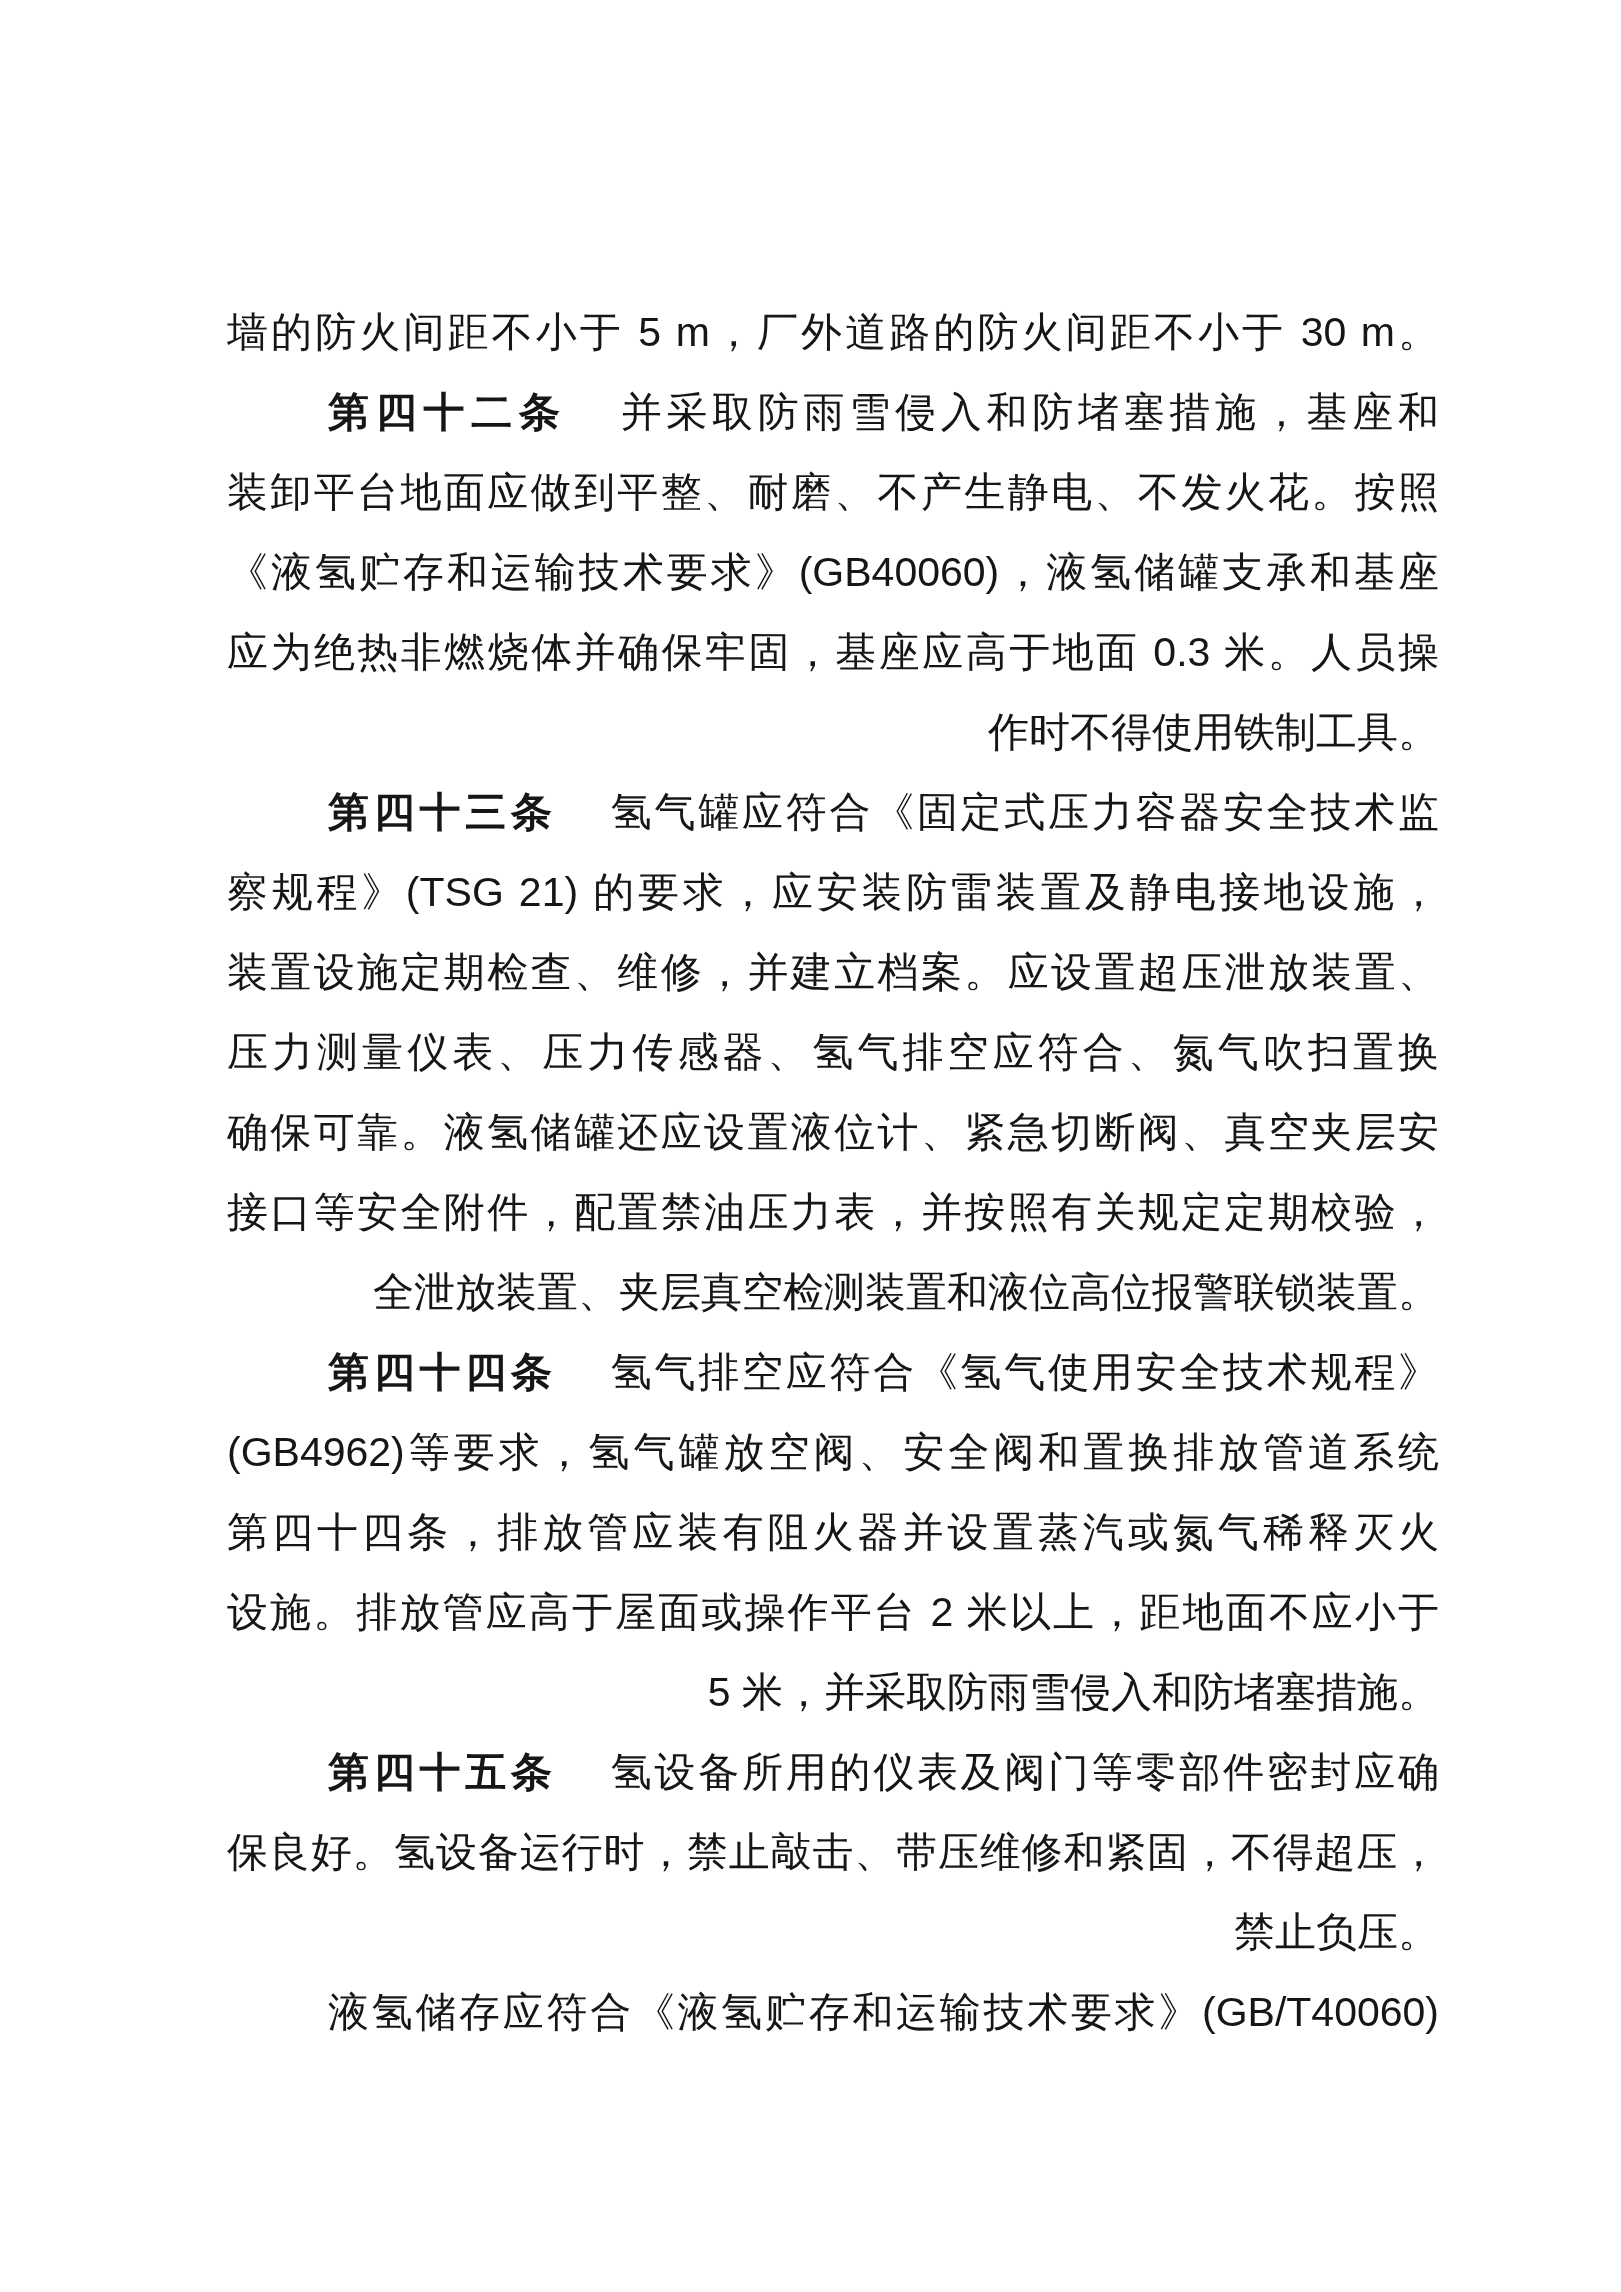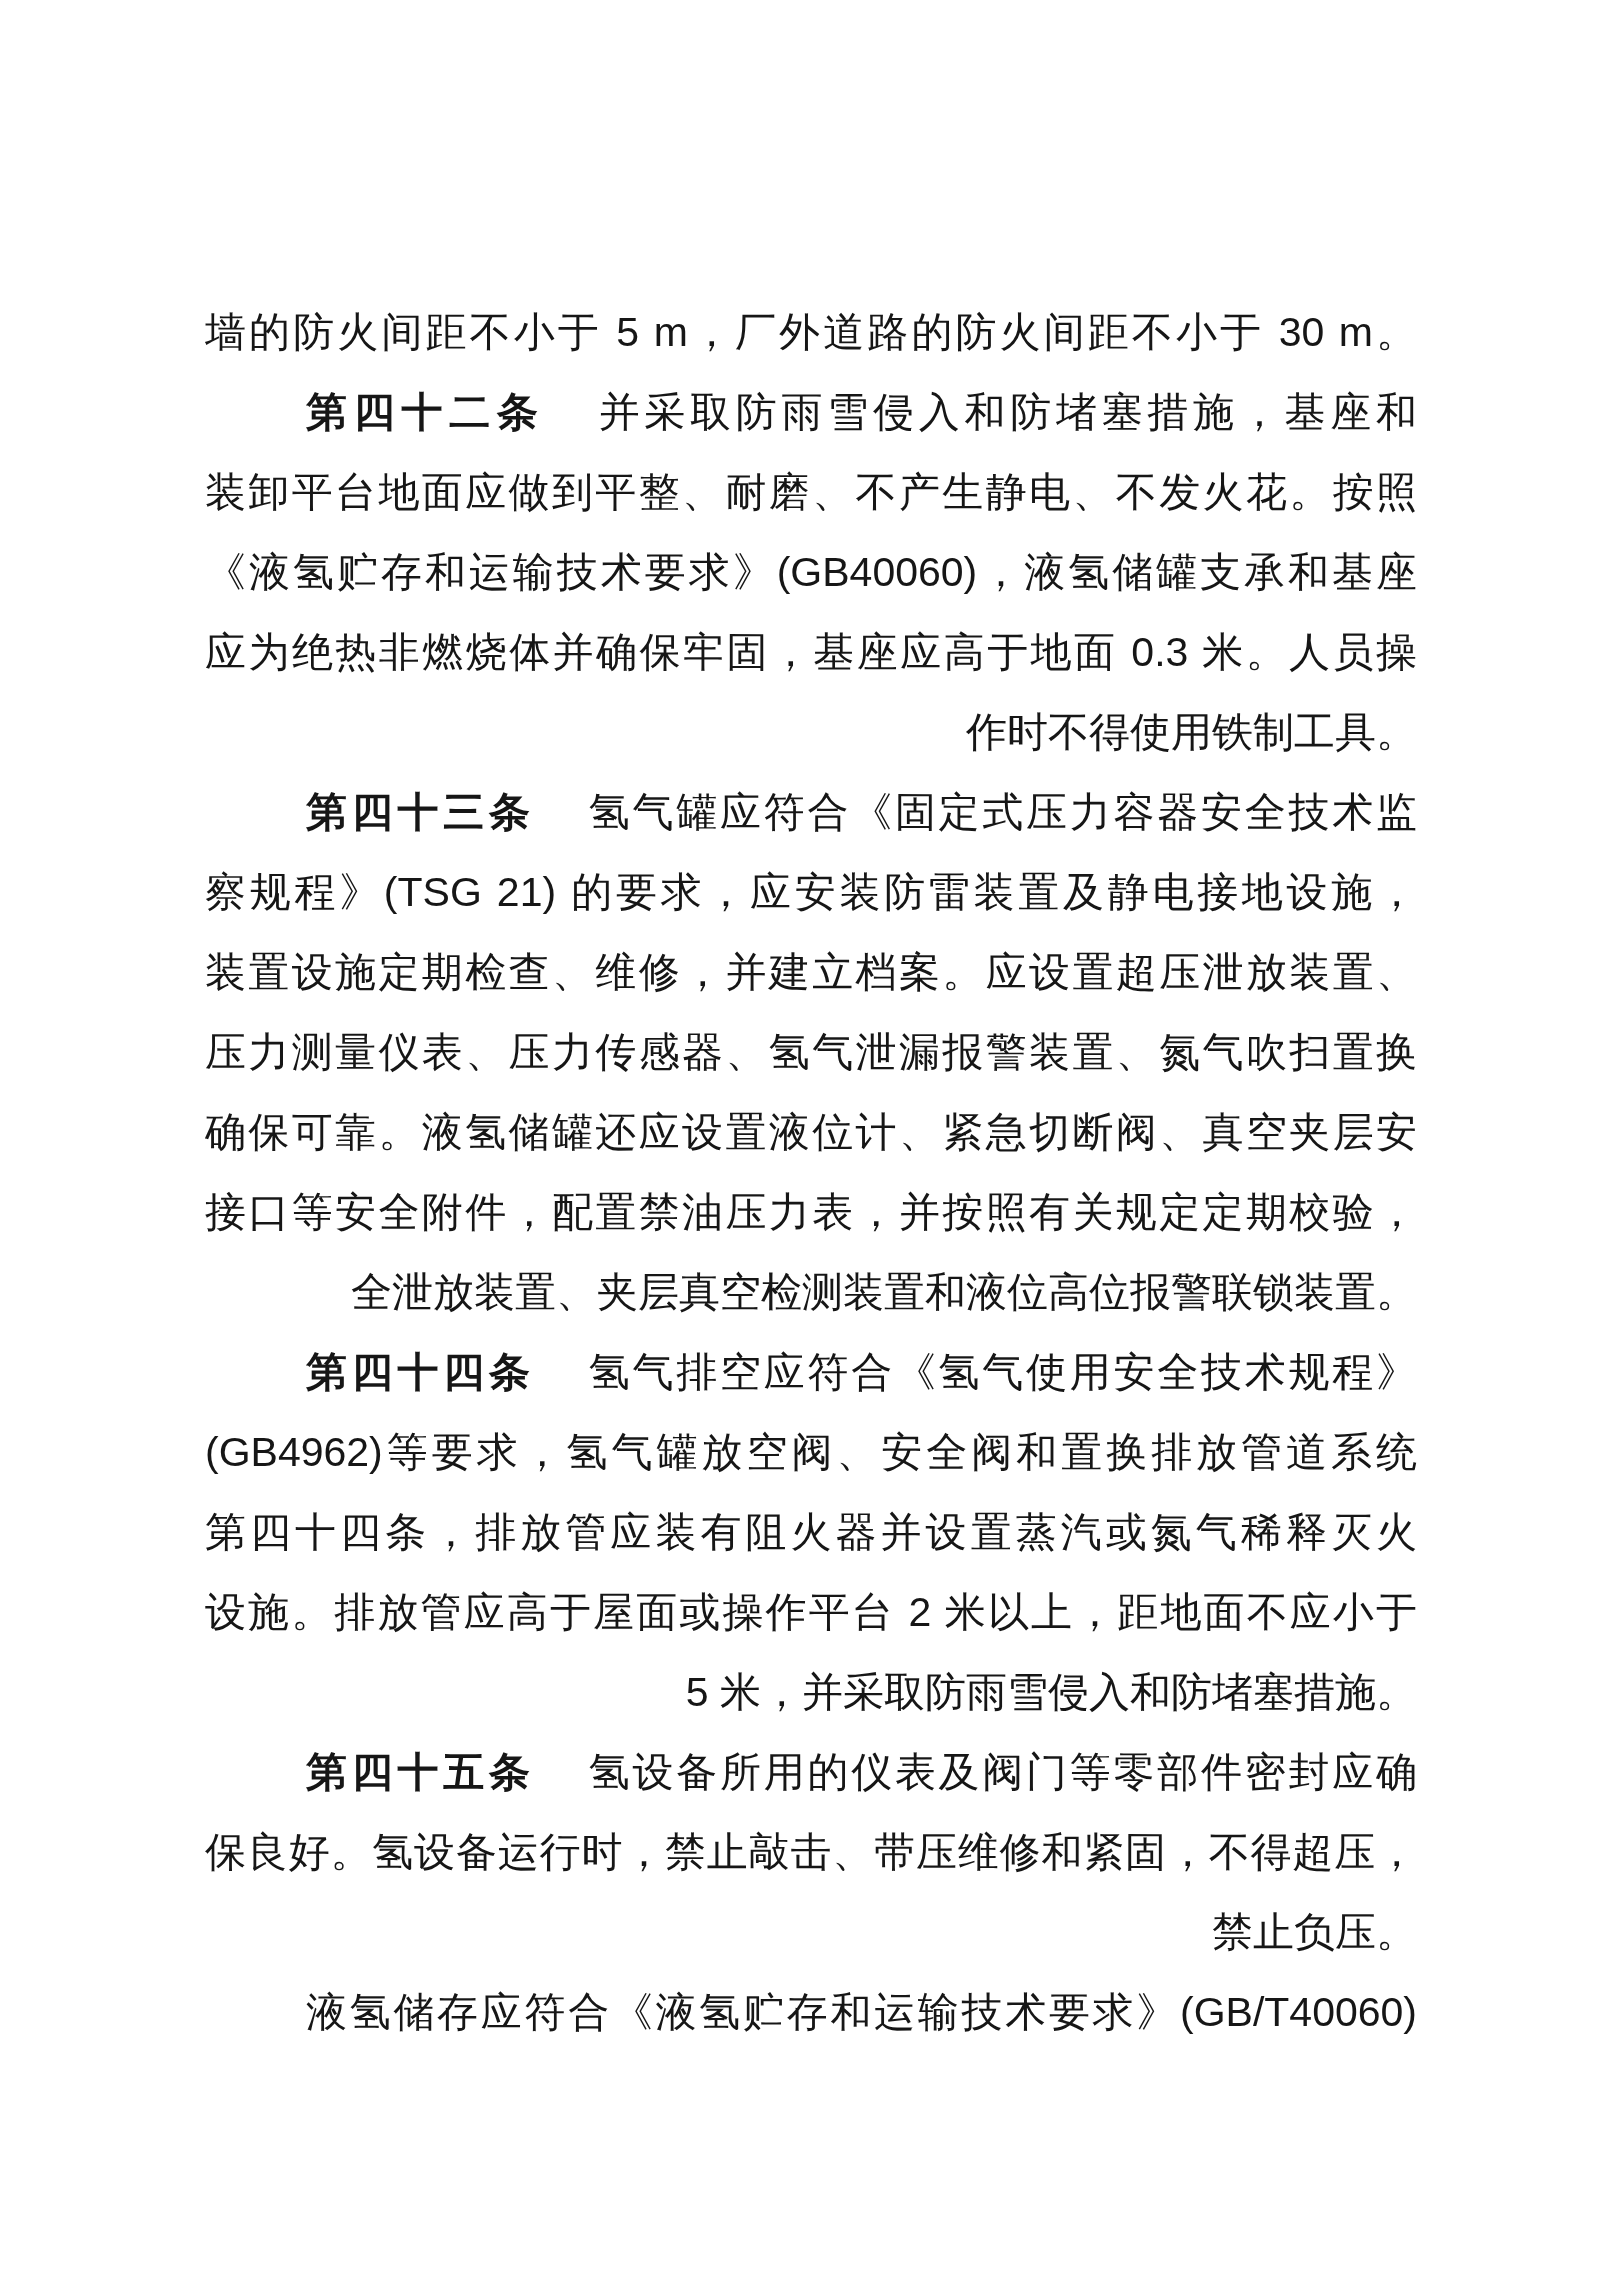--- a/index.html
+++ b/index.html
@@ -7,21 +7,21 @@
     position: relative;
     width: 1621px;
     height: 2293px;
     background: #ffffff;
     font-family: "Liberation Sans", sans-serif;
     color: #161616;
     overflow: hidden;
   }
   .text-block {
     position: absolute;
-    left: 205px;
+    left: 227px;
     top: 292px;
     width: 1212px;
   }
   .line {
     height: 80px;
     line-height: 80px;
     font-size: 41px;
     overflow: hidden;
     text-align: right;
   }
@@ -56,21 +56,21 @@
     <div class="line just"><span>应为绝热非燃烧体并确保牢固，基座应高于地面 0.3 米。人员操</span></div>
 
     <div class="line"><span>作时不得使用铁制工具。</span></div>
 
     <div class="line just indent"><span class="head">第四十三条</span><span>氢气罐应符合《固定式压力容器安全技术监</span></div>
 
     <div class="line just"><span>察规程》(TSG 21) 的要求，应安装防雷装置及静电接地设施，</span></div>
 
     <div class="line just"><span>装置设施定期检查、维修，并建立档案。应设置超压泄放装置、</span></div>
 
-    <div class="line just"><span>压力测量仪表、压力传感器、氢气泄漏报警装置、氮气吹扫置换</span></div>
+    <div class="line just"><span>压力测量仪表、压力传感器、氢气排空应符合、氮气吹扫置换</span></div>
 
     <div class="line just"><span>确保可靠。液氢储罐还应设置液位计、紧急切断阀、真空夹层安</span></div>
 
     <div class="line just"><span>接口等安全附件，配置禁油压力表，并按照有关规定定期校验，</span></div>
 
     <div class="line"><span>全泄放装置、夹层真空检测装置和液位高位报警联锁装置。</span></div>
 
     <div class="line just indent"><span class="head">第四十四条</span><span>氢气排空应符合《氢气使用安全技术规程》</span></div>
 
     <div class="line just"><span>(GB4962)等要求，氢气罐放空阀、安全阀和置换排放管道系统</span></div>

